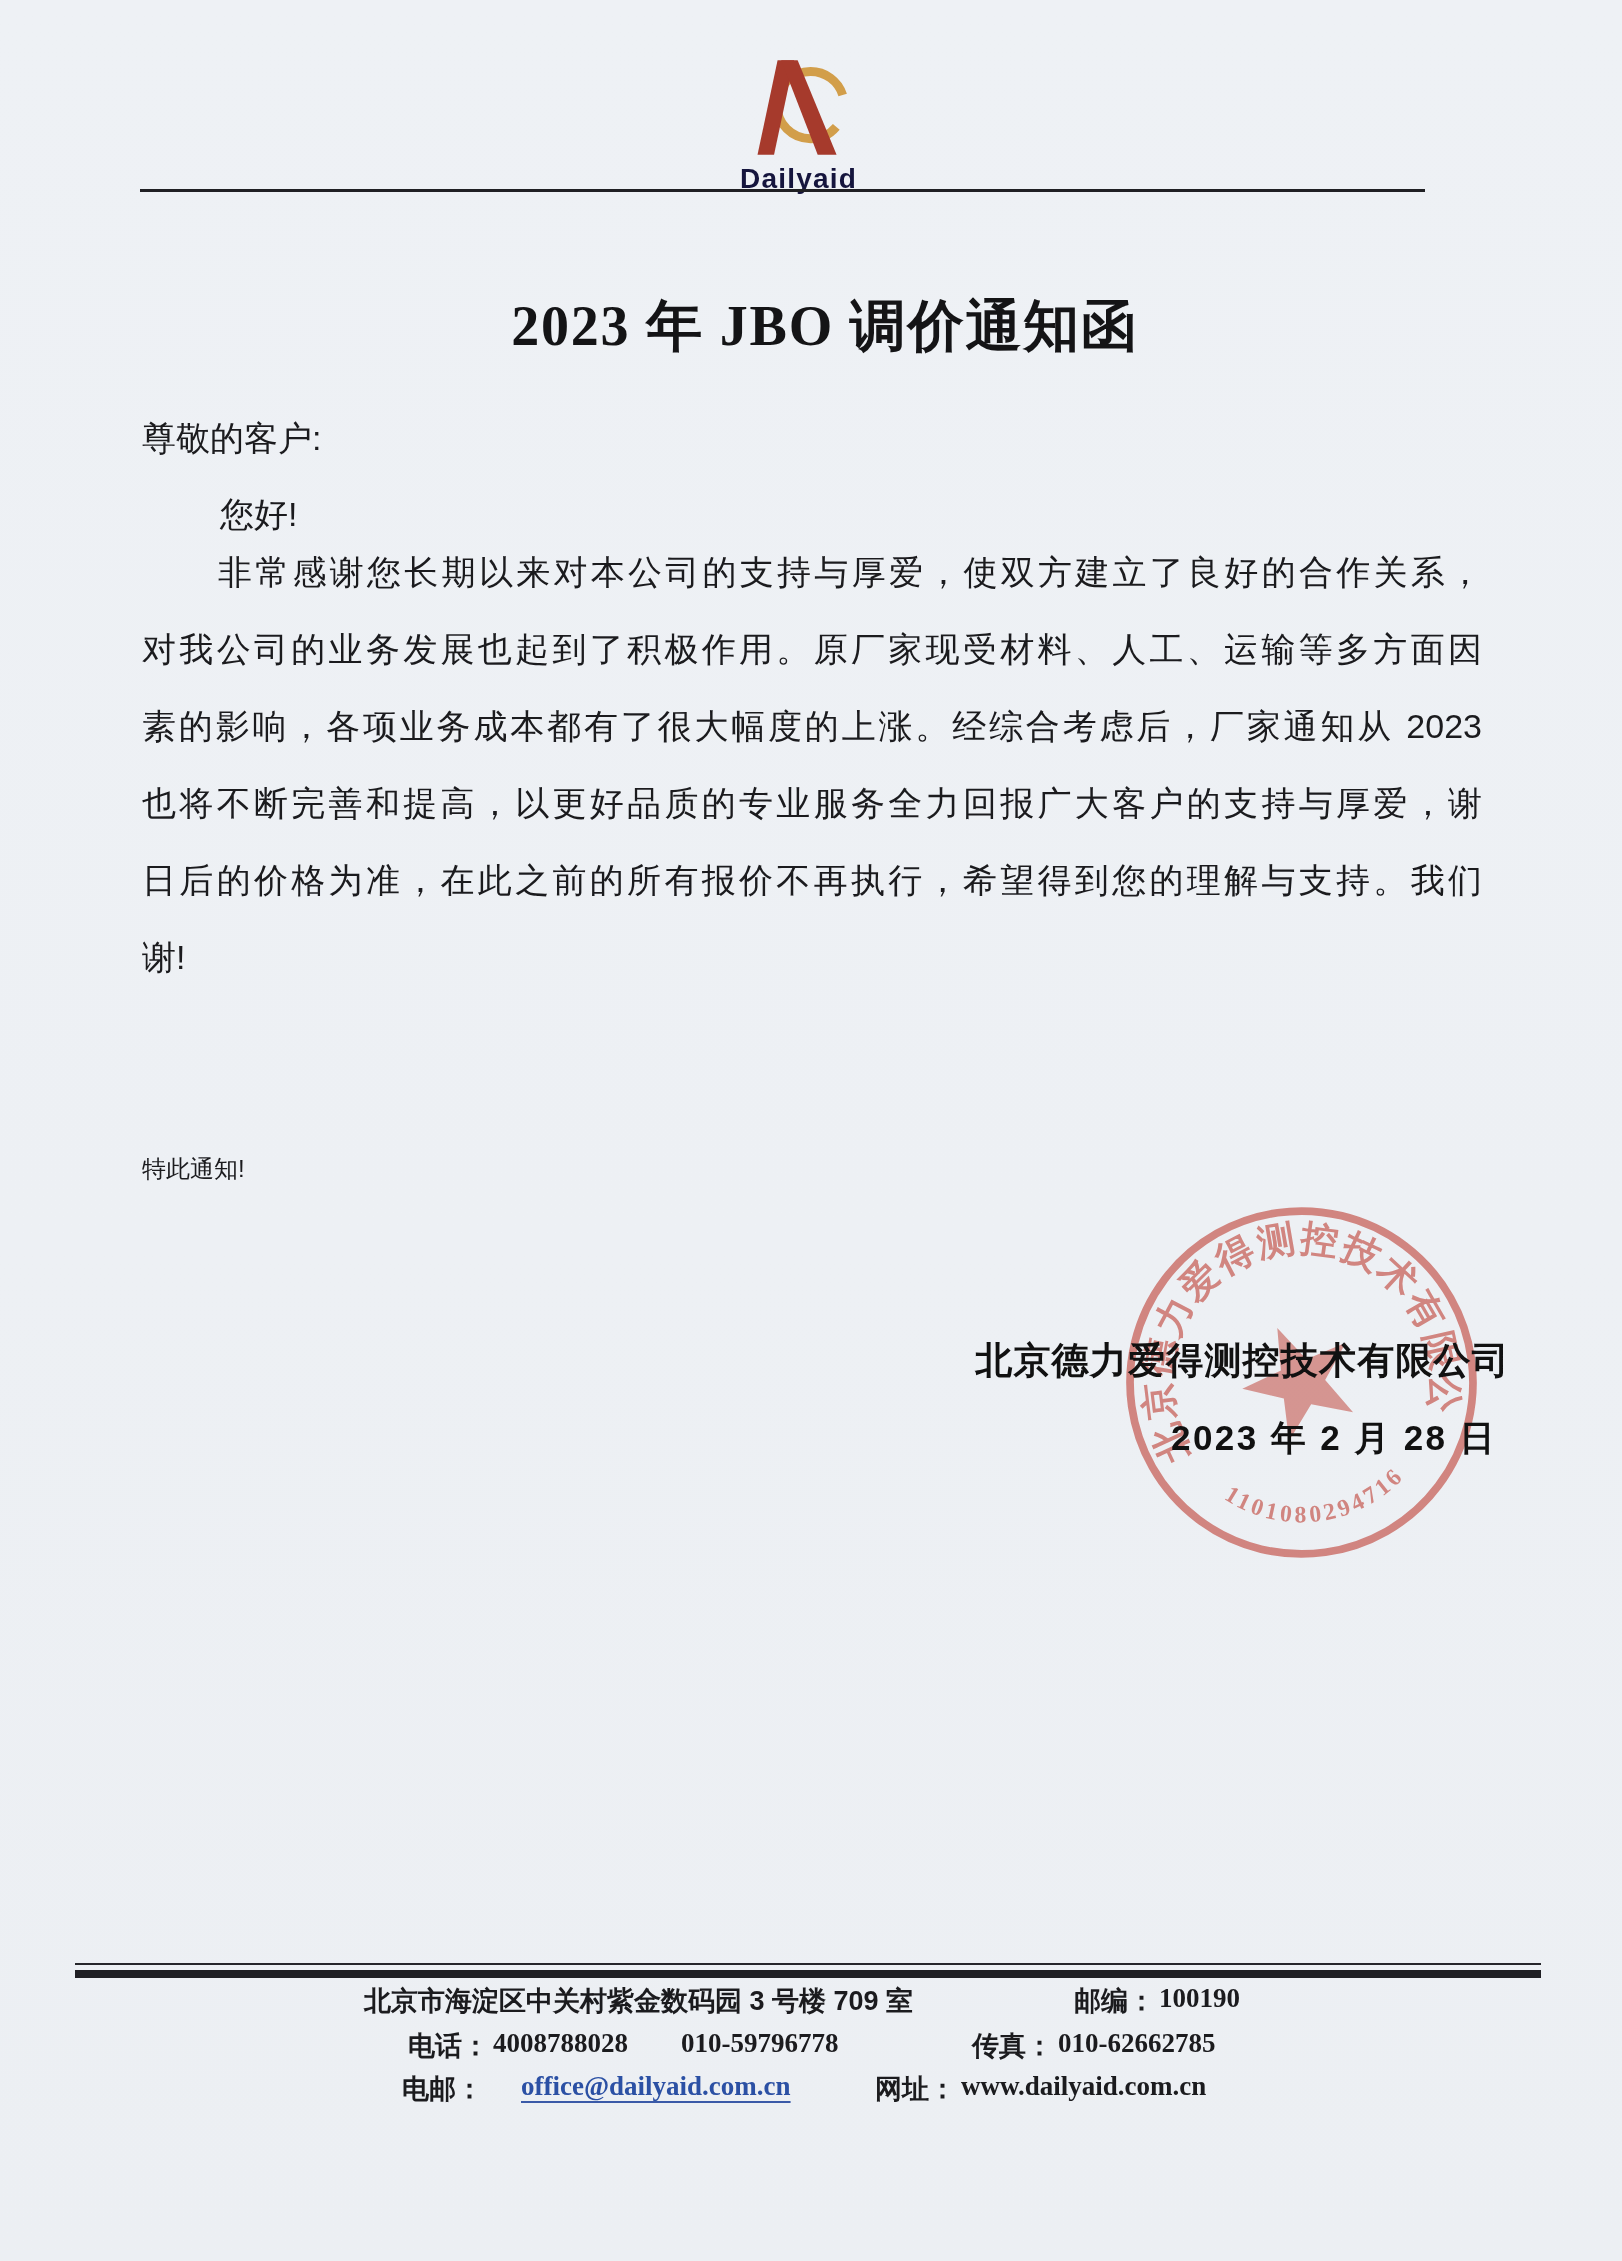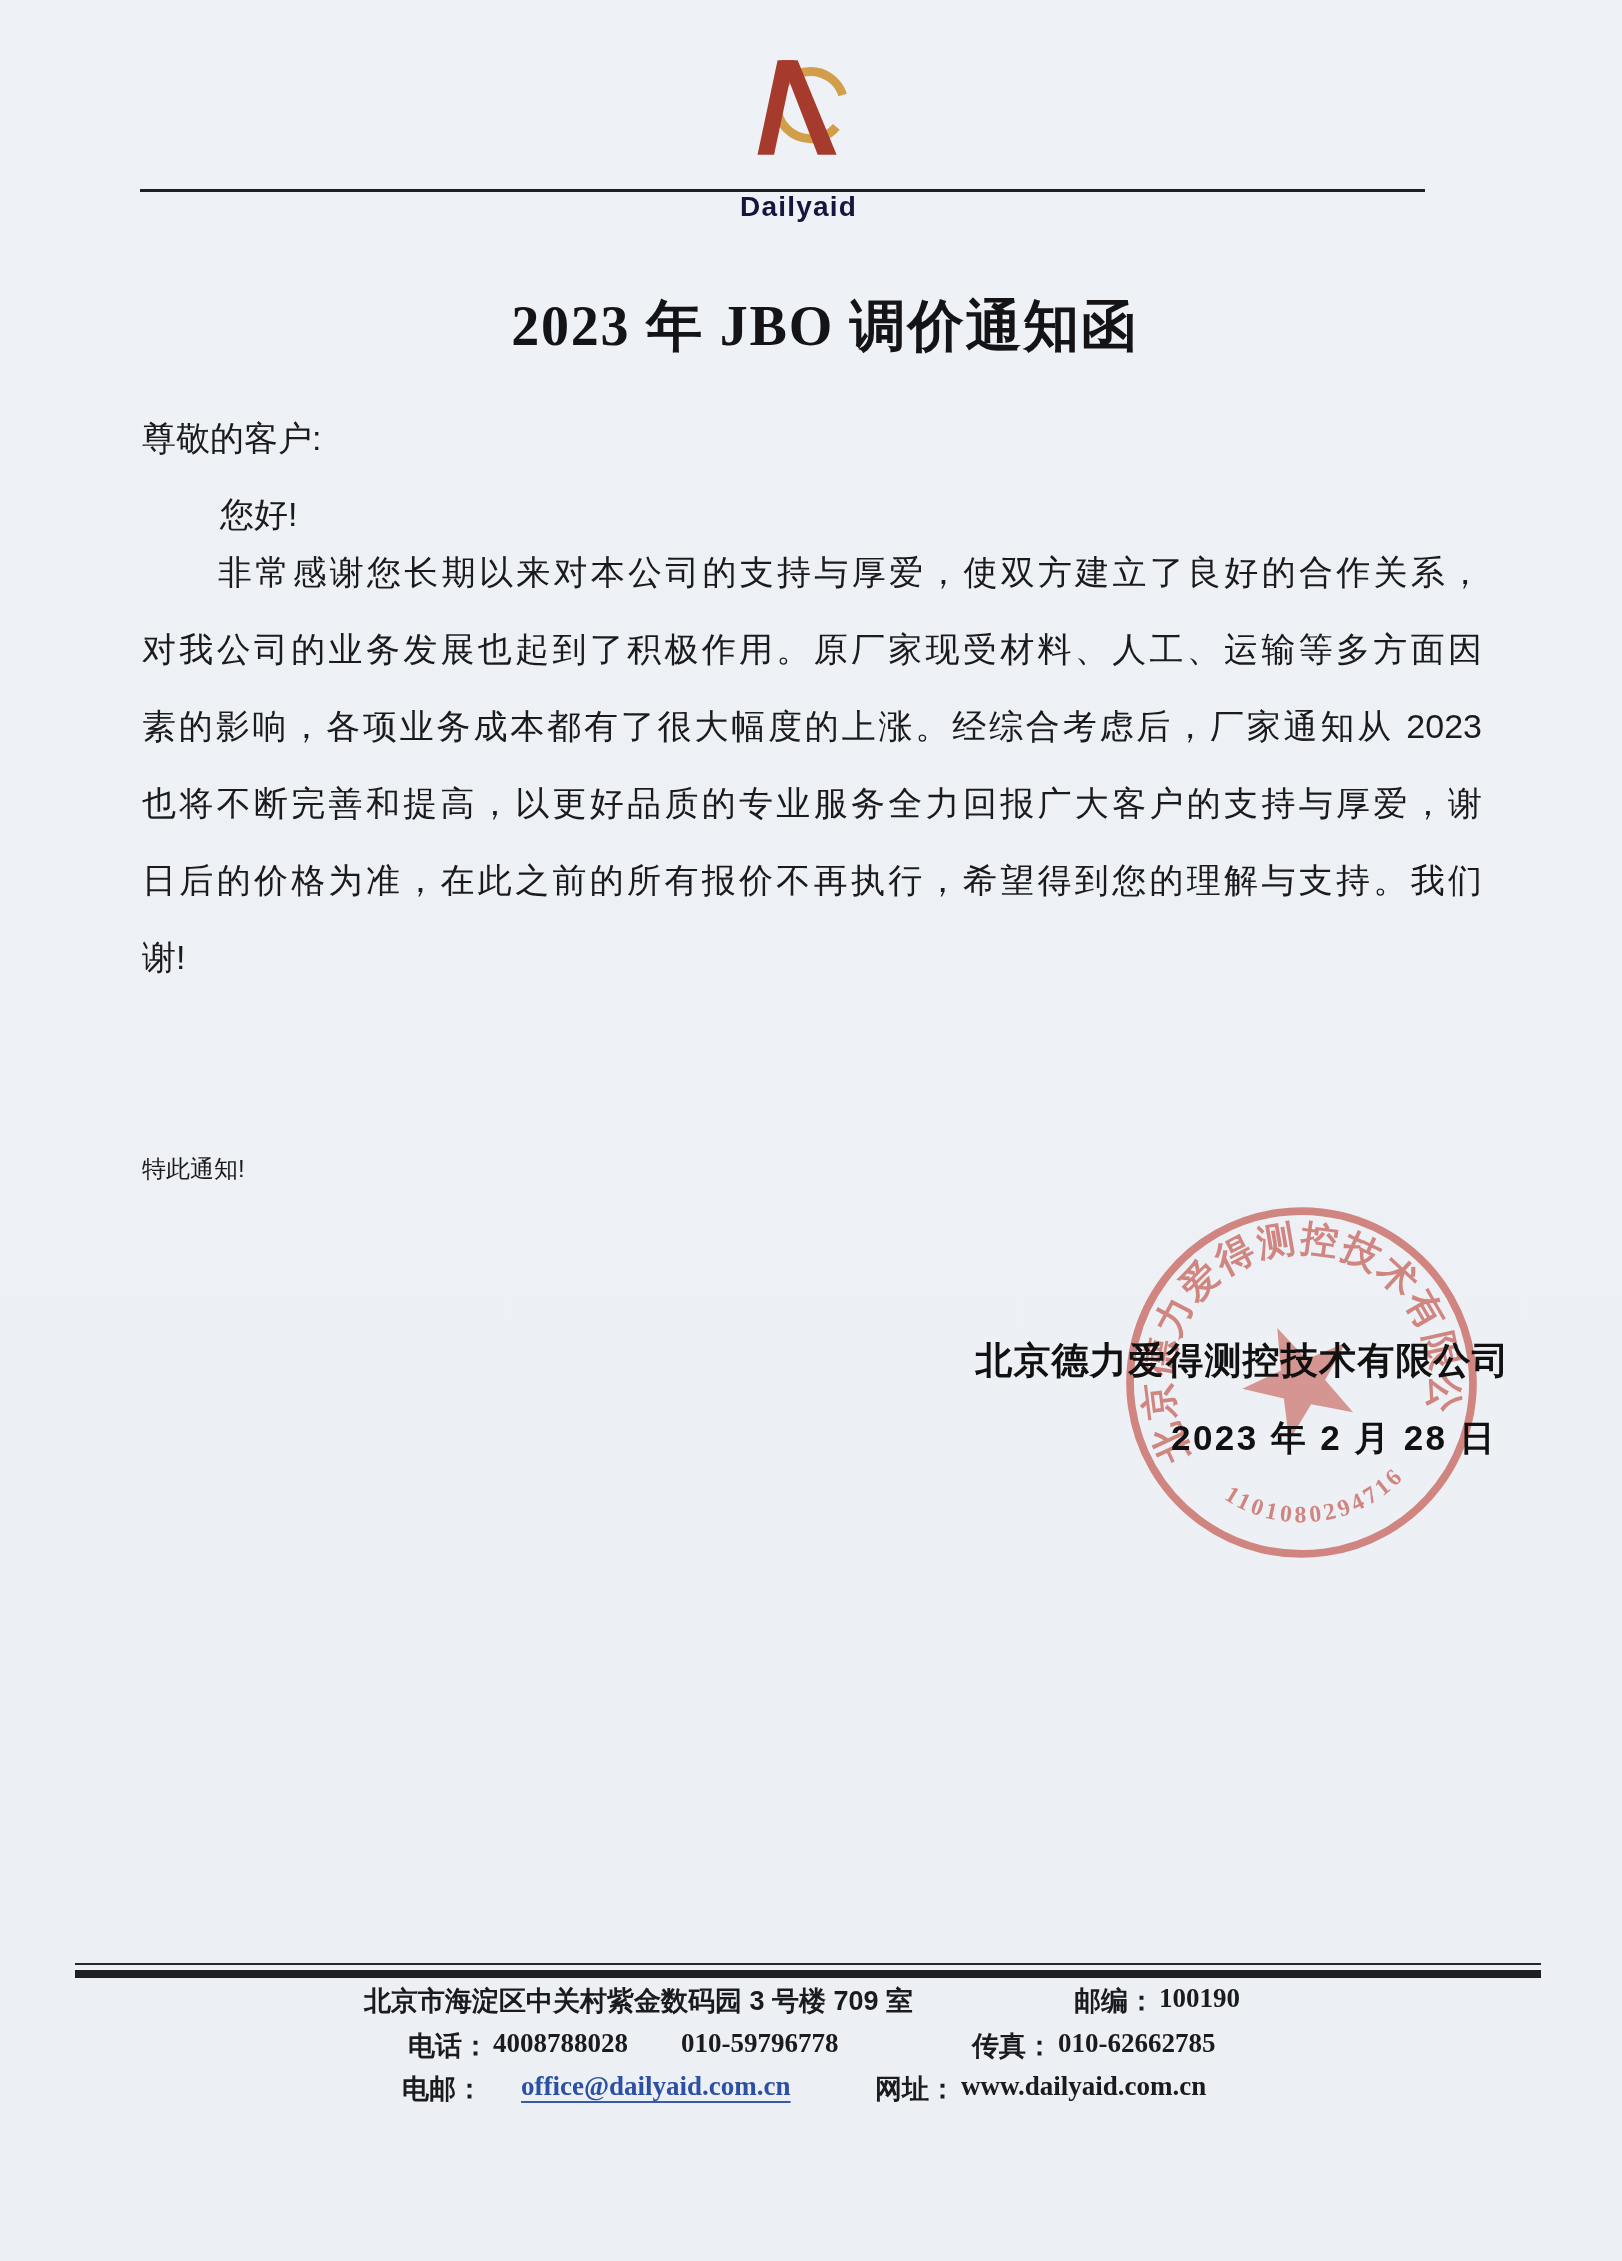--- a/index.html
+++ b/index.html
@@ -10,21 +10,21 @@
   }
   .page{
     position:relative;width:1622px;height:2261px;overflow:hidden;
     background:linear-gradient(180deg,#eef1f5 0%,#edf0f4 55%,#eceff3 100%);
     color:#1b1b1e;
   }
   
   .logo-mark{position:absolute;left:741px;top:53px;width:118px;height:112px;}
   .brand-text{
     position:absolute;left:680px;top:163px;width:237px;text-align:center;
-    font-size:28px;font-weight:700;letter-spacing:1.2px;color:#15153d;margin-top:28px;
+    font-size:28px;font-weight:700;letter-spacing:1.2px;color:#15153d;
   }
   .header-rule{position:absolute;left:140px;top:189px;width:1285px;height:3px;background:#202024;}
   
   .doc-title{
     position:absolute;left:0;top:289px;width:1650px;text-align:center;
     font-family:"Liberation Serif","DejaVu Serif",serif;
     font-size:56px;font-weight:700;letter-spacing:1.8px;color:#141416;
   }
   
   .salutation{position:absolute;left:142px;top:416px;font-size:34px;font-weight:500;}

